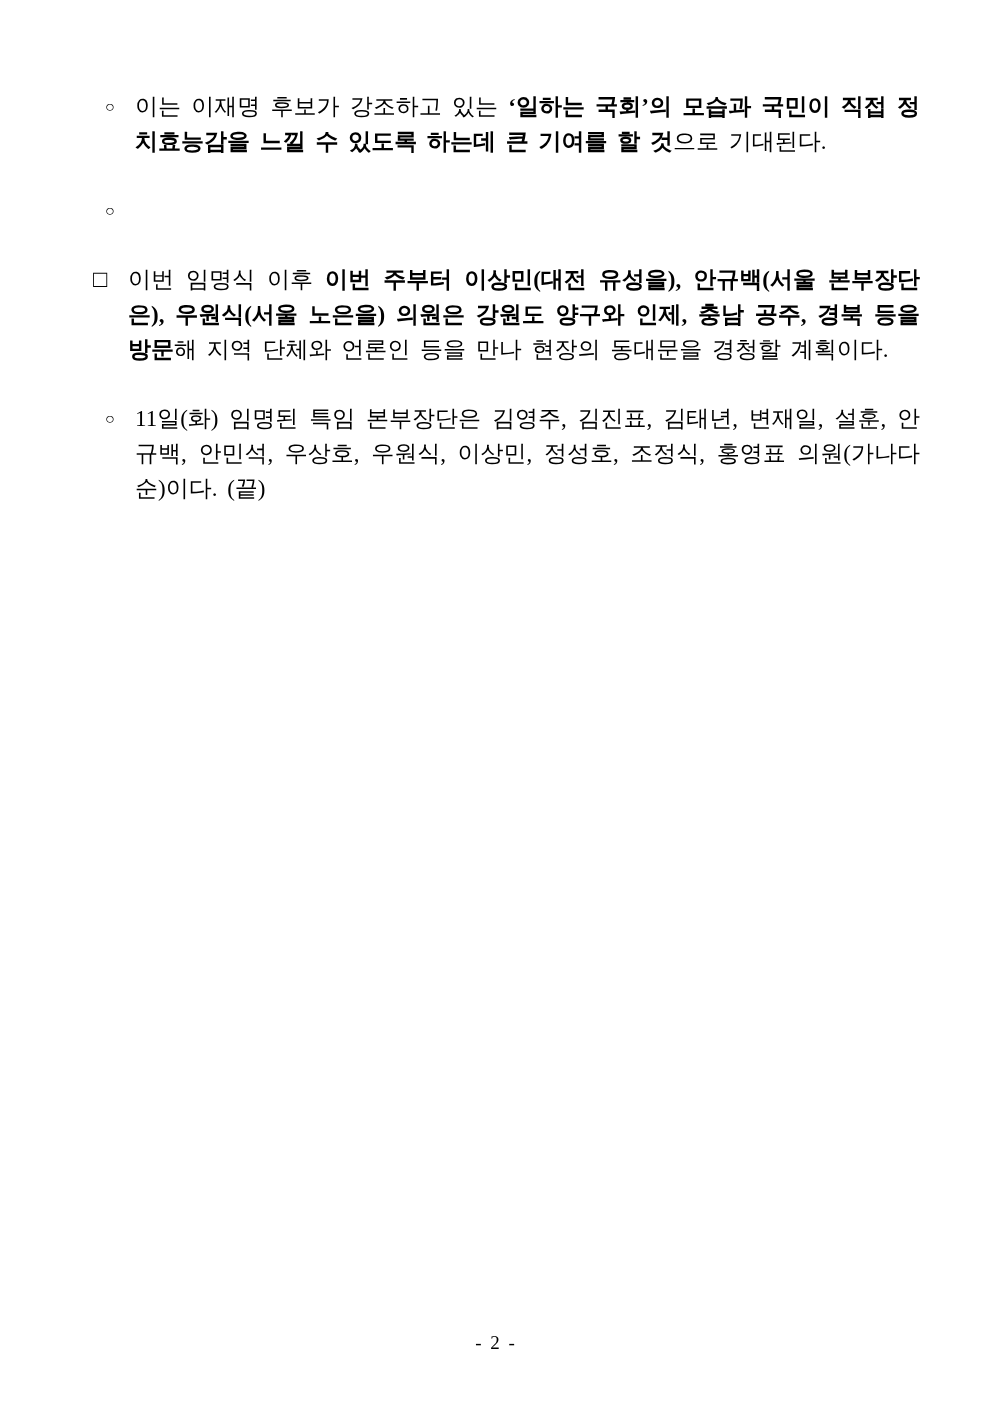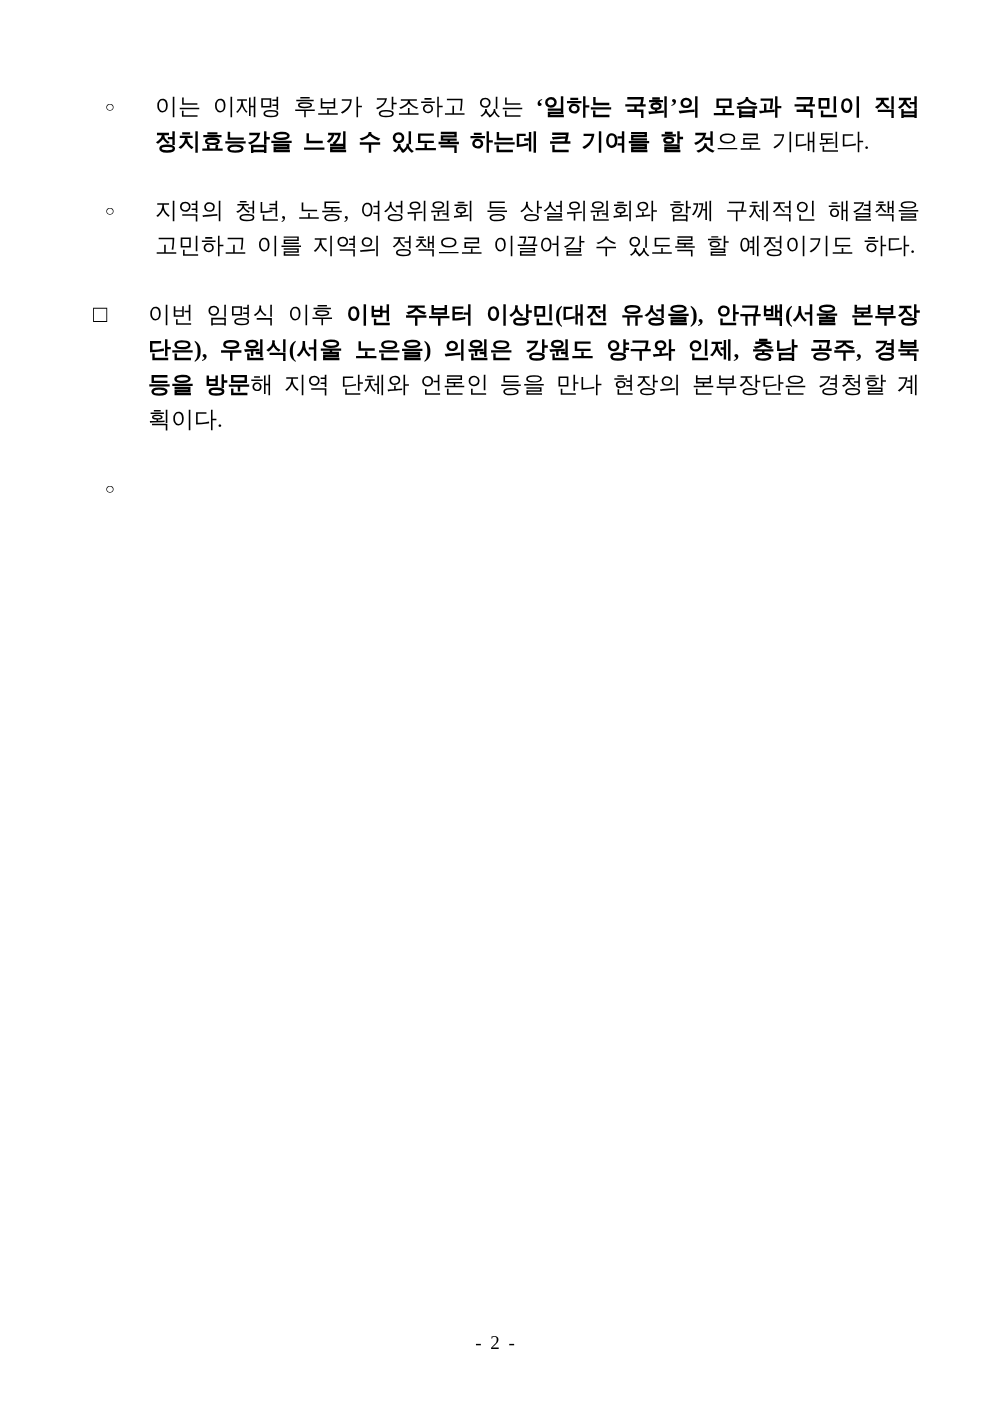--- a/index.html
+++ b/index.html
@@ -32,21 +32,20 @@
   .marker {
     flex: 0 0 30px;
     line-height: 35px;
   }
   .circ .marker { font-size: 16px; }
   .sq .marker   { flex: 0 0 35px; font-size: 24px; }
   .ptext {
     flex: 1;
     text-align: justify;
     word-spacing: 4px;
-    margin-left: 20px;
   }
   .b { font-weight: bold; }
   .footer {
     position: absolute;
     top: 1332px;
     left: 0;
     width: 100%;
     text-align: center;
     font-size: 19px;
     letter-spacing: 2px;
@@ -58,28 +57,28 @@
 <div class="page">
   <div class="content">
 
     <div class="para circ">
       <span class="marker">○</span>
       <div class="ptext"><span>이는 이재명 후보가 강조하고 있는 </span><span class="b">‘일하는 국회’의 모습과 국민이 직접 정치효능감을 느낄 수 있도록 하는데 큰 기여를 할 것</span><span>으로 기대된다.</span></div>
     </div>
 
     <div class="para circ">
       <span class="marker">○</span>
-      <div class="ptext"><span>지역의 청년, 노동, 여성위원회 등 상설위원회와 함께 구체적인 해결책을 고민하고 이를 지역의 정책으로 이끌어갈 수 있도록 할 예정이기도 하다.</span></div>
     </div>
 
     <div class="para sq">
       <span class="marker">□</span>
-      <div class="ptext"><span>이번 임명식 이후 </span><span class="b">이번 주부터 이상민(대전 유성을), 안규백(서울 본부장단은), 우원식(서울 노은을) 의원은 강원도 양구와 인제, 충남 공주, 경북 등을 방문</span><span>해 지역 단체와 언론인 등을 만나 현장의 본부장단은 경청할 계획이다.</span></div>
+      <div class="ptext"><span>이번 임명식 이후 </span><span class="b">이번 주부터 이상민(대전 유성을), 안규백(서울 본부장단은), 우원식(서울 노은을) 의원은 강원도 양구와 인제, 충남 공주, 경북 등을 방문</span><span>해 지역 단체와 언론인 등을 만나 현장의 동대문을 경청할 계획이다.</span></div>
     </div>
 
     <div class="para circ">
       <span class="marker">○</span>
+      <div class="ptext"><span>11일(화) 임명된 특임 본부장단은 김영주, 김진표, 김태년, 변재일, 설훈, 안규백, 안민석, 우상호, 우원식, 이상민, 정성호, 조정식, 홍영표 의원(가나다 순)이다. (끝)</span></div>
     </div>
 
   </div>
 
   <div class="footer">- 2 -</div>
 </div>
 
 </body></html>

